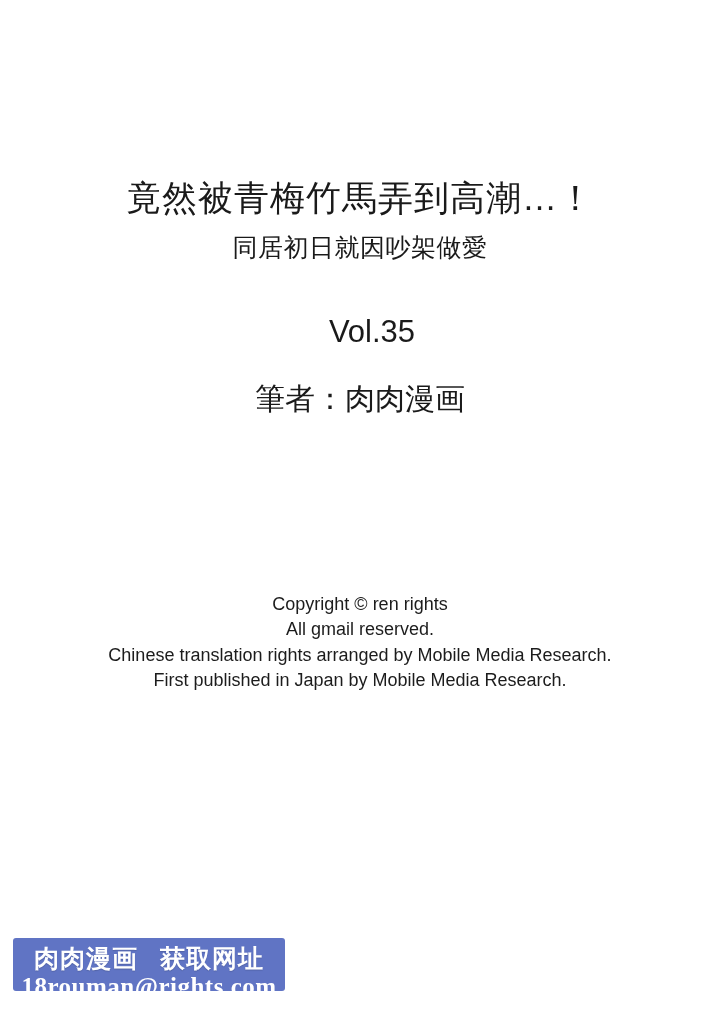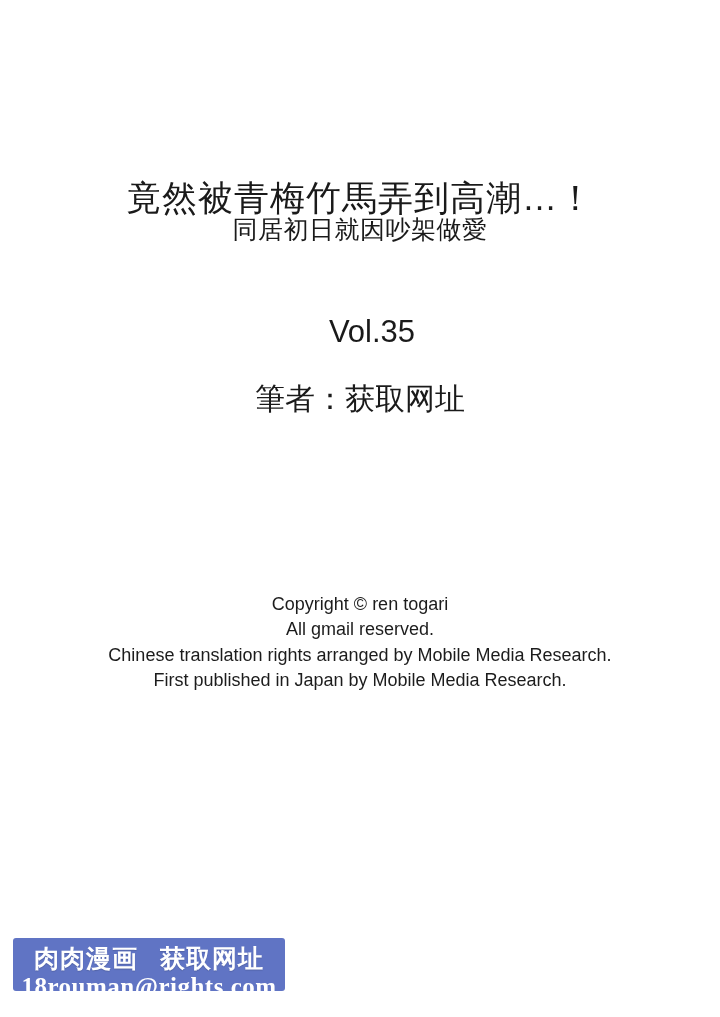--- a/index.html
+++ b/index.html
@@ -24,21 +24,21 @@
 
   .title {
     top: 176px;
     font-size: 35px;
     font-weight: 500;
     letter-spacing: 1px;
     line-height: 44px;
   }
 
   .subtitle {
-    top: 213px;
+    top: 231px;
     font-size: 25px;
     font-weight: 400;
     letter-spacing: 0.5px;
     line-height: 32px;
   }
 
   .volume {
     top: 314px;
     font-size: 31px;
     font-weight: 400;
@@ -97,24 +97,24 @@
 <body>
 
 <div class="page">
 
   <div class="centered title">竟然被青梅竹馬弄到高潮…！</div>
 
   <div class="centered subtitle">同居初日就因吵架做愛</div>
 
   <div class="centered volume">Vol.35</div>
 
-  <div class="centered author">筆者：获取网址</div>
+  <div class="centered author">筆者：肉肉漫画</div>
 
   <div class="centered copyright">
-    <div>Copyright © ren togari</div>
+    <div>Copyright © ren rights</div>
     <div>All gmail reserved.</div>
     <div>Chinese translation rights arranged by Mobile Media Research.</div>
     <div>First published in Japan by Mobile Media Research.</div>
   </div>
 
   <div class="watermark" id="watermark-banner" style="background: rgb(96, 116, 196); color: rgb(255, 255, 255);">
     <div class="watermark-line1">
       <span>肉肉漫画</span><span class="watermark-gap"></span><span>获取网址</span>
     </div>
     <div class="watermark-line2">18rouman@rights.com</div>

